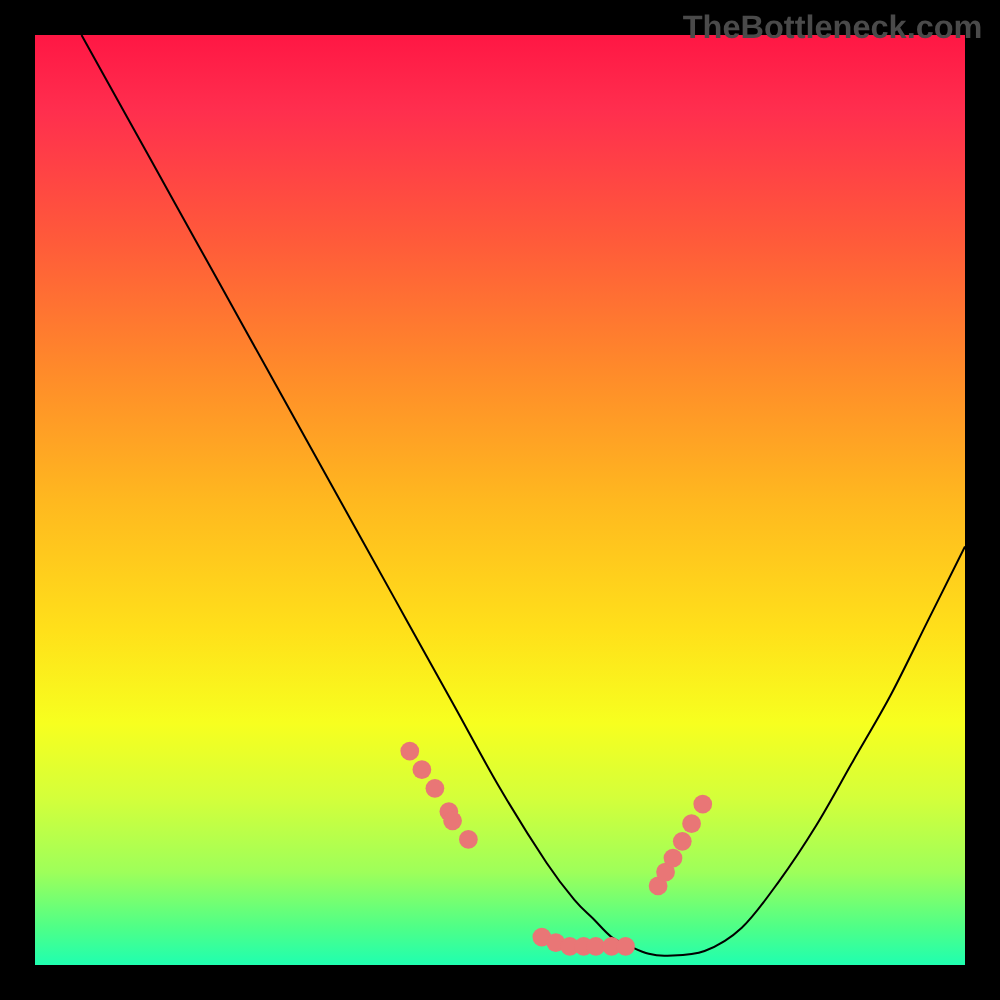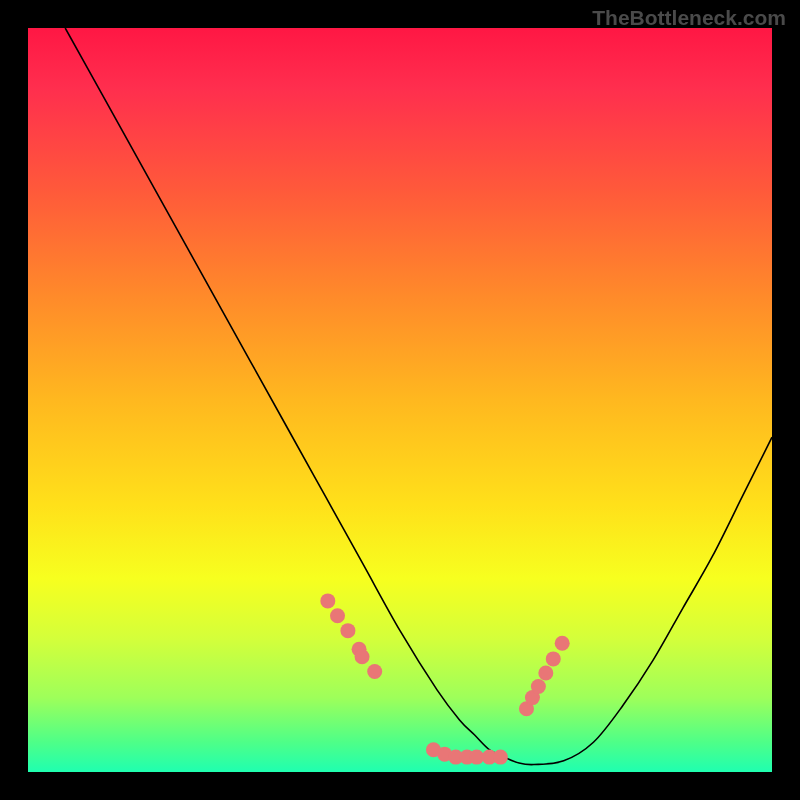--- a/index.html
+++ b/index.html
@@ -8,21 +8,21 @@
     height: 800px;
     background: #000;
     position: relative;
     font-family: Arial, sans-serif;
   }
   .watermark {
     position: absolute;
     top: 6px;
     right: 14px;
     color: #4a4a4a;
-    font-size: 21px;
+    font-size: 26px;
     font-weight: bold;
     z-index: 10;
   }
   .plot-area {
     position: absolute;
     left: 28px;
     top: 28px;
     width: 744px;
     height: 744px;
     overflow: hidden;

